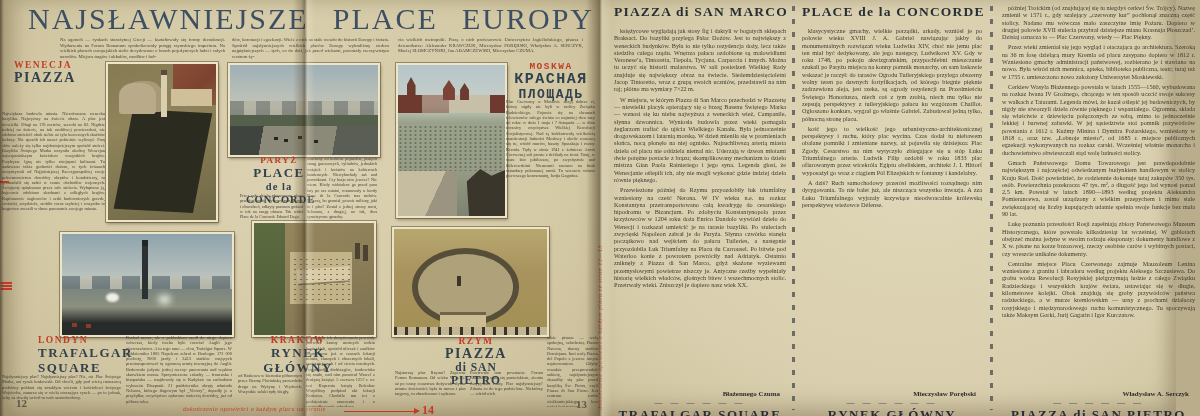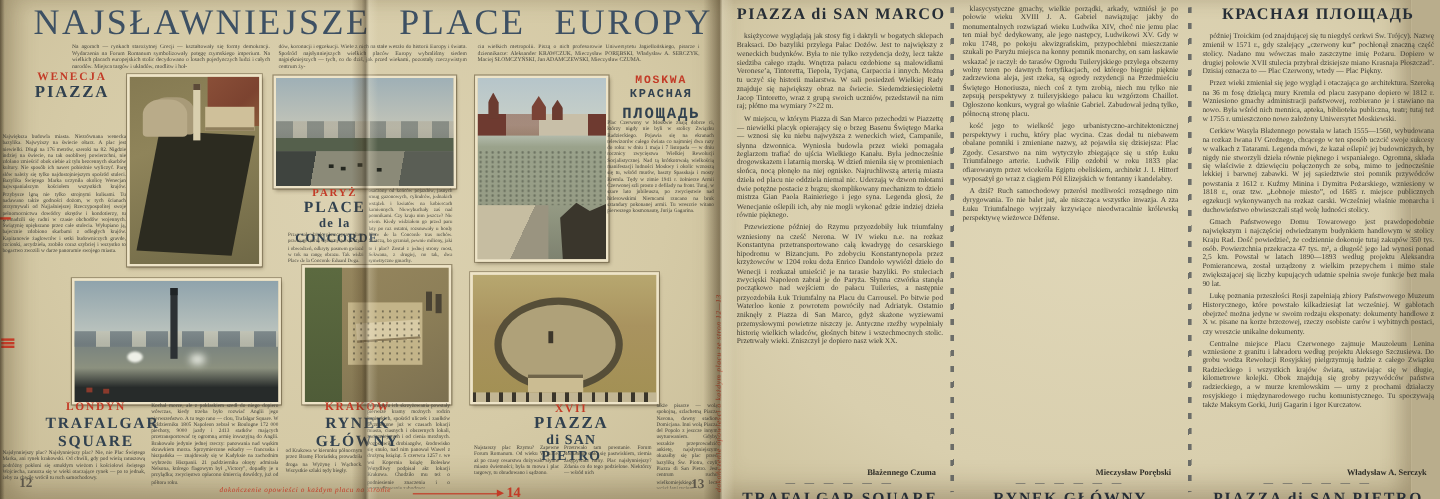--- a/index.html
+++ b/index.html
@@ -21,21 +21,21 @@
   .headline{position:absolute;left:28px;top:2px;width:566px;height:34px;
      color:#3d5063;font-size:30px;font-weight:500;letter-spacing:2px;
      text-align:justify;text-align-last:justify;white-space:nowrap;}
   .introcol{position:absolute;top:37px;font-size:4.7px;line-height:5.6px;color:#45443c;
      text-align:justify;overflow:hidden;height:25px;}
 
   .cap{position:absolute;text-align:center;}
   .cap .city{color:#c33b27;font-weight:bold;font-size:9.5px;letter-spacing:1.5px;}
   .cap .t1{color:#31414f;font-weight:bold;font-size:14px;letter-spacing:1.5px;line-height:15px;}
   .cap .t2{color:#31414f;font-weight:bold;font-size:11.5px;letter-spacing:1px;line-height:13px;}
-  .cap.ralign{text-align:center;}
+  .cap.ralign{text-align:left;}
 
   .tiny{position:absolute;font-size:4.4px;line-height:5.3px;color:#42413a;
      text-align:justify;overflow:hidden;}
 
   .photo{position:absolute;border:2px solid #eee4c8;box-shadow:0 0 0 1px rgba(70,58,30,.45),1px 2px 3px rgba(60,48,25,.4);overflow:hidden;}
   .ph{position:absolute;}
 
   .pagenum{position:absolute;font-size:11px;font-weight:bold;color:#5c564a;}
   .rednote{position:absolute;color:#c33b27;font-style:italic;font-size:6px;letter-spacing:.5px;white-space:nowrap;}
   .redmark{position:absolute;background:#c33b27;}
@@ -105,21 +105,21 @@
       <div class="ph" style="left:0;top:20%;width:100%;height:12%;background:linear-gradient(to right,#6e3a30 0 22%,#8a564290 22% 48%,#c8bfa8 48% 86%,#6e3a30 86%);"></div>
       <div class="ph" style="left:8%;top:8%;width:9px;height:22px;background:#6b3b30;clip-path:polygon(50% 0,100% 38%,100% 100%,0 100%,0 38%);"></div>
       <div class="ph" style="left:42%;top:10%;width:12px;height:20px;background:#7a4336;clip-path:polygon(50% 0,100% 45%,100% 100%,0 100%,0 45%);"></div>
       <div class="ph" style="left:58%;top:12%;width:9px;height:17px;background:#6b3b30;clip-path:polygon(50% 0,100% 40%,100% 100%,0 100%,0 40%);"></div>
       <div class="ph" style="left:0;top:40%;width:100%;height:30%;background:radial-gradient(#4f5547 1px,transparent 1.3px);background-size:5px 4px;opacity:.6;"></div>
       <div class="ph" style="left:0;top:70%;width:55%;height:30%;background:linear-gradient(115deg,#c6bda1 0 60%,#9a9480 60%);"></div>
       <div class="ph" style="left:58%;top:62%;width:42%;height:38%;background:#35312666;background-color:#3a362c;clip-path:polygon(20% 100%,15% 40%,45% 18%,70% 30%,100% 20%,100% 100%);"></div>
     </div>
     <div class="cap" style="left:507px;top:61px;width:88px;font-family:Liberation Mono, monospace;">
       <div class="city">MOSKWA</div>
-      <div class="t1" style="font-size:10px;text-align:center;">КРАСНАЯ</div>
+      <div class="t1" style="font-size:15px;text-align:center;">КРАСНАЯ</div>
       <div class="t1" style="font-size:13px;">ПЛОЩАДЬ</div>
     </div>
     <div class="tiny" style="left:506px;top:99px;width:89px;height:127px;">Plac Czerwony w Moskwie znają dobrze ci, którzy nigdy nie byli w stolicy Związku Radzieckiego. Pojawia się na ekranach telewizorów całego świata co najmniej dwa razy do roku: w dniu 1 maja i 7 listopada — w dniu rocznicy zwycięstwa Wielkiej Rewolucji Socjalistycznej. Nad tą krótkotrwałą wielkością manifestacji ludności Moskwy i okolic wznoszą się tu, wśród murów, baszty Spasskaja i mosty Kremla. Tędy w zimie 1941 r. żołnierze Armii Czerwonej szli prosto z defilady na front. Tutaj, w szare lato jubileuszu, po zwycięstwie nad hitlerowskimi Niemcami rzucano na bruk sztandary pokonanej armii. Tu wreszcie witano pierwszego kosmonautę, Jurija Gagarina.</div>
 
     <div class="photo" style="left:60px;top:232px;width:170px;height:101px;">
       <div class="ph" style="inset:0;background:linear-gradient(#8fa3ac 0%,#b9c2bd 42%,#79837f 52%,#8c917f 72%,#272b2a 88%);"></div>
       <div class="ph" style="left:0;top:42%;width:100%;height:12%;background:repeating-linear-gradient(to right,#6f7a7e 0 18px,#c2c2b2 18px 30px);opacity:.8;"></div>
       <div class="ph" style="left:47%;top:6%;width:6px;height:52%;background:#2c3134;border-top:6px solid #1f2426;"></div>
       <div class="ph" style="left:26%;top:58%;width:13px;height:9px;background:#eef0e8;border-radius:50%;filter:blur(1px);box-shadow:52px 2px 6px #e8ebe2;"></div>
       <div class="ph" style="left:6%;top:88%;width:5px;height:4px;background:#8a3a2c;box-shadow:14px 1px 0 #8a3a2c;"></div>
@@ -149,21 +149,21 @@
     <div class="tiny" style="left:306px;top:335px;width:69px;height:72px;">W miejscu ich skrzyżowania powstały pierwsze kramy możnych rodzin kupieckich, spośród uliczek i zaułków wyznaczone już w czasach lokacji miasta, ciasnych i obszernych lokali, zaciszniejszych i od cienia mroźnych. Pozostawiła drobiazgów, środowisko się snuło, nad nim panował Wawel z drużyną książąt. 5 czerwca 1257 r. we wsi Kopernia książę Bolesław Wstydliwy podpisał akt lokacji Krakowa. Chodziło mu też o podniesienie znaczenia i o uporządkowanie zabudowy.</div>
 
     <div class="photo" style="left:392px;top:227px;width:153px;height:106px;">
       <div class="ph" style="inset:0;background:linear-gradient(#b7a76f 0%,#a9935f 40%,#a29053 100%);"></div>
       <div class="ph" style="left:12%;top:18%;width:62%;height:62%;border:6px solid #564e38;border-radius:50%;background:#afa179;"></div>
       <div class="ph" style="left:41%;top:44%;width:4px;height:10px;background:#3c362a;"></div>
       <div class="ph" style="left:30%;top:78%;width:30%;height:14%;background:#cbbc92;box-shadow:inset 0 3px 0 #6f6449;"></div>
       <div class="ph" style="left:0;top:92%;width:100%;height:8%;background:repeating-linear-gradient(to right,#3a352a 0 3px,#c2b694 3px 11px);"></div>
     </div>
     <div class="cap" style="left:438px;top:336px;width:76px;">
-      <div class="city">XVII</div>
+      <div class="city">RZYM</div>
       <div class="t1">PIAZZA</div>
       <div class="t2">di SAN PIETRO</div>
     </div>
     <div class="tiny" style="left:395px;top:370px;width:71px;height:37px;">Najstarszy plac Rzymu? Zapewne Forum Romanum. Od wieku VI p.n.e. aż po czasy cesarstwa dożywało słynne miasto świetności; była tu mowa i plac targowy, tu obradowano i sądzono.</div>
     <div class="tiny" style="left:470px;top:370px;width:73px;height:37px;">Przetrwało tam powstanie. Forum Romanum stało się pastwiskiem, ziemia zasypywała ruiny. Plac najsłynniejszy? Zdania co do tego podzielone. Niektórzy — wśród nich</div>
     <div class="tiny" style="left:547px;top:335px;width:51px;height:72px;">także pisarze — wolą spokojną, szlachetną Piazza Navona, dawny stadion Domicjana. Inni wolą Piazza del Popolo z jeszcze innym usytuowaniem. Gdyby wszakże przeprowadzić ankietę, najsłynniejszym okazałby się plac przed bazyliką Św. Piotra, czyli Piazza di San Pietro. Jest centrum ruchu wielkomiejskiego, lecz wciąż lepi tyciem.</div>
 
     <div class="redmark" style="left:0;top:181px;width:9px;height:2px;"></div>
     <div class="redmark" style="left:1px;top:282px;width:11px;height:1.5px;box-shadow:0 3px 0 #c33b27,0 6px 0 #c33b27;"></div>
     <div class="pagenum" style="left:16px;top:397px;">12</div>
@@ -184,32 +184,32 @@
         <p>księżycowe wyglądają jak stosy fig i daktyli w bogatych sklepach Braksaci. Do bazyliki przylega Pałac Dożów. Jest to największy z weneckich budynków. Była to nie tylko rezydencja doży, lecz także siedziba całego rządu. Wnętrza pałacu ozdobione są malowidłami Veronese’a, Tintoretta, Tiepola, Tycjana, Carpaccia i innych. Można tu uczyć się historii malarstwa. W sali posiedzeń Wielkiej Rady znajduje się największy obraz na świecie. Siedemdziesięcioletni Jacop Tintoretto, wraz z grupą swoich uczniów, przedstawił na nim raj; płótno ma wymiary 7×22 m.</p>
         <p>W miejscu, w którym Piazza di San Marco przechodzi w Piazzettę — niewielki placyk opierający się o brzeg Basenu Świętego Marka — wznosi się ku niebu najwyższa z weneckich wież, Campanile, słynna dzwonnica. Wyniosła budowla przez wieki pomagała żeglarzom trafiać do ujścia Wielkiego Kanału. Była jednocześnie drogowskazem i latarnią morską. W dzień mieniła się w promieniach słońca, nocą płonęło na niej ognisko. Najruchliwszą arterią miasta dzieła od placu nie oddziela niemal nic. Uderzają w dzwon młotami dwie potężne postacie z brązu; skomplikowany mechanizm to dzieło mistrza Gian Paola Rainieriego i jego syna. Legenda głosi, że Wenecjanie oślepili ich, aby nie mogli wykonać gdzie indziej dzieła równie pięknego.</p>
         <p>Przewiezione później do Rzymu przyozdobiły łuk triumfalny wzniesiony na cześć Nerona. W IV wieku n.e. na rozkaz Konstantyna przetransportowano całą kwadrygę do cesarskiego hipodromu w Bizancjum. Po zdobyciu Konstantynopola przez krzyżowców w 1204 roku doża Enrico Dandolo wywiózł dzieło do Wenecji i rozkazał umieścić je na tarasie bazyliki. Po stuleciach zwycięski Napoleon zabrał je do Paryża. Słynna czwórka stanęła początkowo nad wejściem do pałacu Tuileries, a następnie przyozdobiła Łuk Triumfalny na Placu du Carrousel. Po bitwie pod Waterloo konie z powrotem powróciły nad Adriatyk. Ostatnio zniknęły z Piazza di San Marco, gdyż skażone wyziewami przemysłowymi powietrze niszczy je. Antyczne rzeźby wypełniały historię wielkich władców, głośnych bitew i wszechmocnych stolic. Przetrwały wieki. Zniszczył je dopiero nasz wiek XX.</p>
       </div>
       <div class="rp-byline">Błażennego Czuma</div>
       <div class="rp-dashes">— — — — — —</div>
       <div class="rp-next">TRAFALGAR SQUARE</div>
     </div>
 
     <div class="rp-col" style="left:202px;width:180px;">
+      <div class="rp-header">PLACE de la CONCORDE</div>
       <div class="rp-body">
         <p>klasycystyczne gmachy, wielkie porządki, arkady, wzniósł je po połowie wieku XVIII J. A. Gabriel nawiązując jakby do monumentalnych rozwiązań wieku Ludwika XIV, choć nie jemu plac ten miał być dedykowany, ale jego następcy, Ludwikowi XV. Gdy w roku 1748, po pokoju akwizgrańskim, przypochlebni mieszczanie szukali po Paryżu miejsca na konny pomnik monarchy, on sam łaskawie wskazać je raczył: do tarasów Ogrodu Tuileryjskiego przylega obszerny wolny teren po dawnych fortyfikacjach, od którego biegnie pięknie zadrzewiona aleja, jest rzeka, są ogrody rezydencji na Przedmieściu Świętego Honoriusza, niech coś z tym zrobią, niech mu tylko nie zepsują perspektywy z tuileryjskiego pałacu ku wzgórzom Chaillot. Ogłoszono konkurs, wygrał go właśnie Gabriel. Zabudował jedną tylko, północną stronę placu.</p>
         <p>kość jego to wielkość jego urbanistyczno-architektonicznej perspektywy i ruchu, który plac wycina. Czas dodał tu niebawem obalane pomniki i zmieniane nazwy, aż pojawiła się dzisiejsza: Plac Zgody. Cesarstwo na nim wytyczyło zbiegające się u stóp Łuku Triumfalnego arterie. Ludwik Filip ozdobił w roku 1833 plac ofiarowanym przez wicekróla Egiptu obeliskiem, architekt J. I. Hittorf wyposażył go wraz z ciągiem Pól Elizejskich w fontanny i kandelabry.</p>
         <p>A dziś? Ruch samochodowy przerósł możliwości rozsądnego nim dyrygowania. To nie balet już, ale niszcząca wszystko inwazja. A zza Łuku Triumfalnego wyjrzały krzywiące nieodwracalnie królewską perspektywę wieżowce Défense.</p>
       </div>
       <div class="rp-byline">Mieczysław Porębski</div>
       <div class="rp-dashes">— — — — — —</div>
       <div class="rp-next">RYNEK GŁÓWNY</div>
     </div>
 
     <div class="rp-col" style="left:402px;width:193px;">
-      <div class="rp-header">КРАСНАЯ ПЛОЩАДЬ</div>
       <div class="rp-body">
         <p>później Troickim (od znajdującej się tu niegdyś cerkwi Św. Trójcy). Nazwę zmienił w 1571 r., gdy szalejący „czerwony kur” pochłonął znaczną część stolicy. Nadano mu wówczas mało zaszczytne imię Pożaru. Dopiero w drugiej połowie XVII stulecia przybrał dzisiejsze miano Krasnaja Płoszczad’. Dzisiaj oznacza to — Plac Czerwony, wtedy — Plac Piękny.</p>
         <p>Przez wieki zmieniał się jego wygląd i otaczająca go architektura. Szeroką na 36 m fosę dzielącą mury Kremla od placu zasypano dopiero w 1812 r. Wzniesiono gmachy administracji państwowej, rozbierano je i stawiano na nowo. Była wśród nich mennica, apteka, biblioteka publiczna, teatr; tutaj też w 1755 r. umieszczono nowo założony Uniwersytet Moskiewski.</p>
         <p>Cerkiew Wasyla Błażennego powstała w latach 1555—1560, wybudowana na rozkaz Iwana IV Groźnego, chcącego w ten sposób uczcić swoje sukcesy w walkach z Tatarami. Legenda mówi, że kazał oślepić jej budowniczych, by nigdy nie stworzyli dzieła równie pięknego i wspaniałego. Ogromna, składa się właściwie z dziewięciu połączonych ze sobą, mimo to jednocześnie lekkiej i barwnej zabawki. W jej sąsiedztwie stoi pomnik przywódców powstania z 1612 r. Kuźmy Minina i Dymitra Pożarskiego, wzniesiony w 1818 r., oraz tzw. „Łobnoje miesto”, od 1685 r. miejsce publicznych egzekucji wykonywanych na rozkaz carski. Wcześniej właśnie monarcha i duchowieństwo obwieszczali stąd wolę ludności stolicy.</p>
         <p>Gmach Państwowego Domu Towarowego jest prawdopodobnie największym i najczęściej odwiedzanym budynkiem handlowym w stolicy Kraju Rad. Dość powiedzieć, że codziennie dokonuje tutaj zakupów 350 tys. osób. Powierzchnia przekracza 47 tys. m², a długość jego lad wynosi ponad 2,5 km. Powstał w latach 1890—1893 według projektu Aleksandra Pomierancewa, został urządzony z wielkim przepychem i mimo stale zwiększającej się liczby kupujących udatnie spełnia swoje funkcje bez mała 90 lat.</p>
         <p>Lukę poznania przeszłości Rosji zapełniają zbiory Państwowego Muzeum Historycznego, które powstało kilkadziesiąt lat wcześniej. W gablotach obejrzeć można jedyne w swoim rodzaju eksponaty: dokumenty handlowe z X w. pisane na korze brzozowej, rzeczy osobiste carów i wybitnych postaci, czy wreszcie unikalne dokumenty.</p>
         <p>Centralne miejsce Placu Czerwonego zajmuje Mauzoleum Lenina wzniesione z granitu i labradoru według projektu Aleksego Szczusiewa. Do grobu wodza Rewolucji Rosyjskiej pielgrzymują ludzie z całego Związku Radzieckiego i wszystkich krajów świata, ustawiając się w długie, kilometrowe kolejki. Obok znajdują się groby przywódców państwa radzieckiego, a w murze kremlowskim — urny z prochami działaczy rosyjskiego i międzynarodowego ruchu komunistycznego. Tu spoczywają także Maksym Gorki, Jurij Gagarin i Igor Kurczatow.</p>
       </div>
       <div class="rp-byline">Władysław A. Serczyk</div>
       <div class="rp-dashes">— — — — — —</div>

